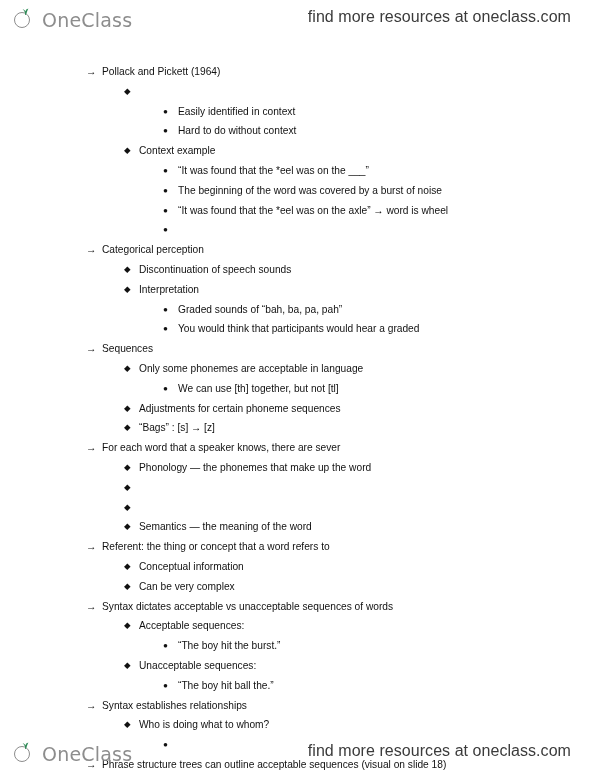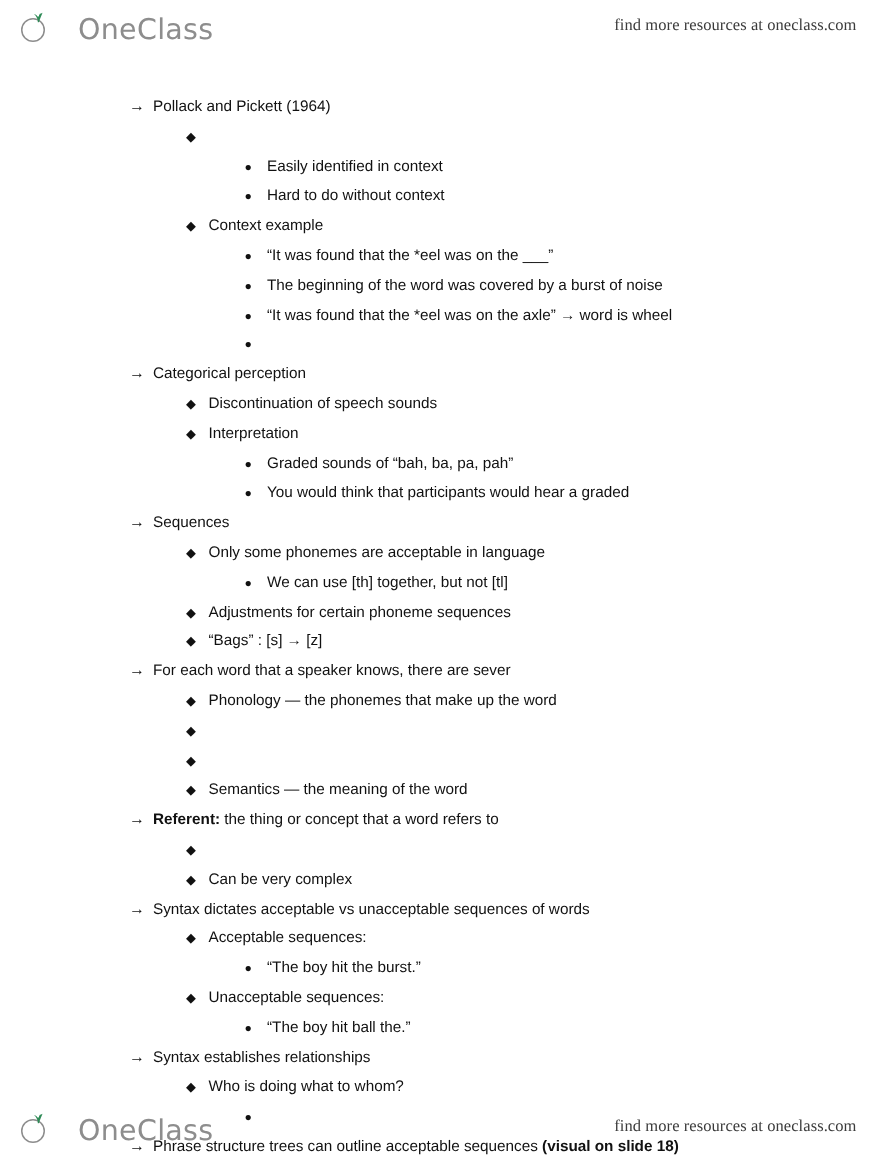--- a/index.html
+++ b/index.html
@@ -56,32 +56,31 @@
     left: 7px;
     top: 0px;
     width: 9px;
     height: 7px;
   }
   .logo-text {
     font-size: 19px;
     letter-spacing: .2px;
     color: #8d8d8d;
     font-weight: 400;
-    margin-left: 16px;
+    margin-left: 6px;
     line-height: 20px;
     font-family: "DejaVu Sans", sans-serif;
   }
   .promo {
     position: absolute;
     right: 24px;
-    font-size: 11px;
+    font-size: 16px;
     color: #3b3b3b;
     letter-spacing: .05px;
     white-space: nowrap;
-    font-family: Liberation Serif, serif;
   }
 
   
   .notes {
     position: absolute;
     left: 0;
     top: 62px;
     width: 595px;
   }
   .line {
@@ -108,21 +107,21 @@
   
   .lvl1 > .marker { left: 86px; font-size: 10.5px; }
   .lvl1 > .txt    { left: 102px; }
 
   .lvl2 > .marker { left: 124px; font-size: 8.6px; }
   .lvl2 > .txt    { left: 139px; }
 
   .lvl3 > .marker { left: 163px; font-size: 8.2px; }
   .lvl3 > .txt    { left: 178px; }
 
-  .b { font-weight: bold; text-align: center; }
+  .b { font-weight: normal; text-align: center; }
 </style>
 </head>
 <body>
 
 <div class="brand-bar header">
   <div class="logo-wrap">
     <span class="logo-mark">
       <span class="logo-ring"></span>
       <svg class="logo-leaf" viewBox="0 0 12 9">
         <path d="M6 9 C5.4 5.6 4.2 3.4 2.2 1.6 C4.0 1.9 5.2 3.0 6 4.6 C6.6 2.6 7.8 1.2 9.8 0.4 C9.0 2.8 7.6 5.2 6.6 9 Z" fill="#2e8b57"></path>
@@ -226,20 +225,21 @@
     <div class="line lvl2">
       <span class="marker">◆</span>
       <span class="txt">Semantics — the meaning of the word</span>
     </div>
     <div class="line lvl1">
       <span class="marker">→</span>
       <span class="txt"><span class="b">Referent:</span> the thing or concept that a word refers to</span>
     </div>
     <div class="line lvl2">
       <span class="marker">◆</span>
+      <span class="txt">Conceptual information</span>
     </div>
     <div class="line lvl2">
       <span class="marker">◆</span>
       <span class="txt">Can be very complex</span>
     </div>
     <div class="line lvl1">
       <span class="marker">→</span>
       <span class="txt">Syntax dictates acceptable vs unacceptable sequences of words</span>
     </div>
     <div class="line lvl2">

